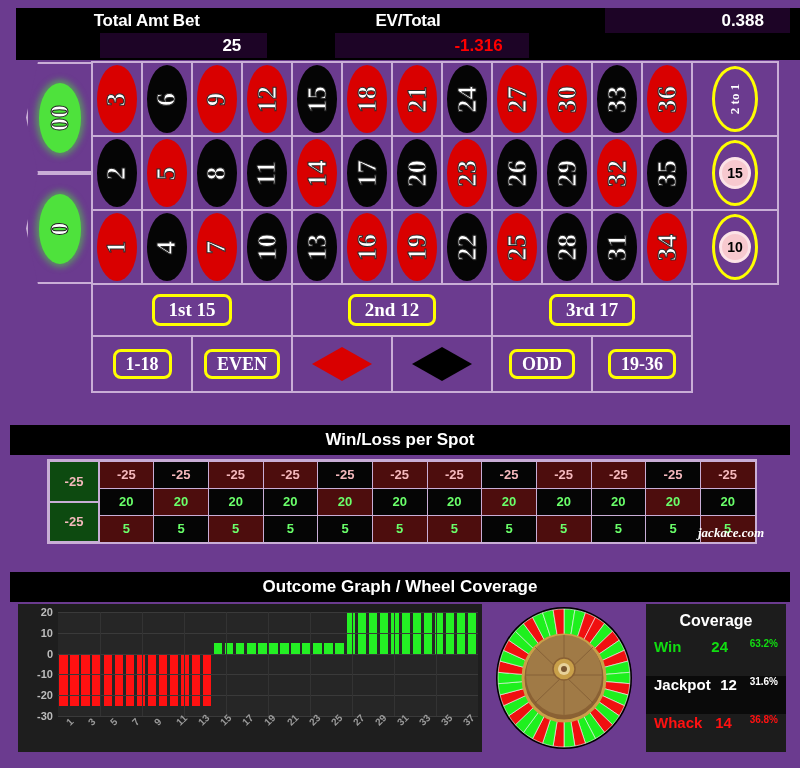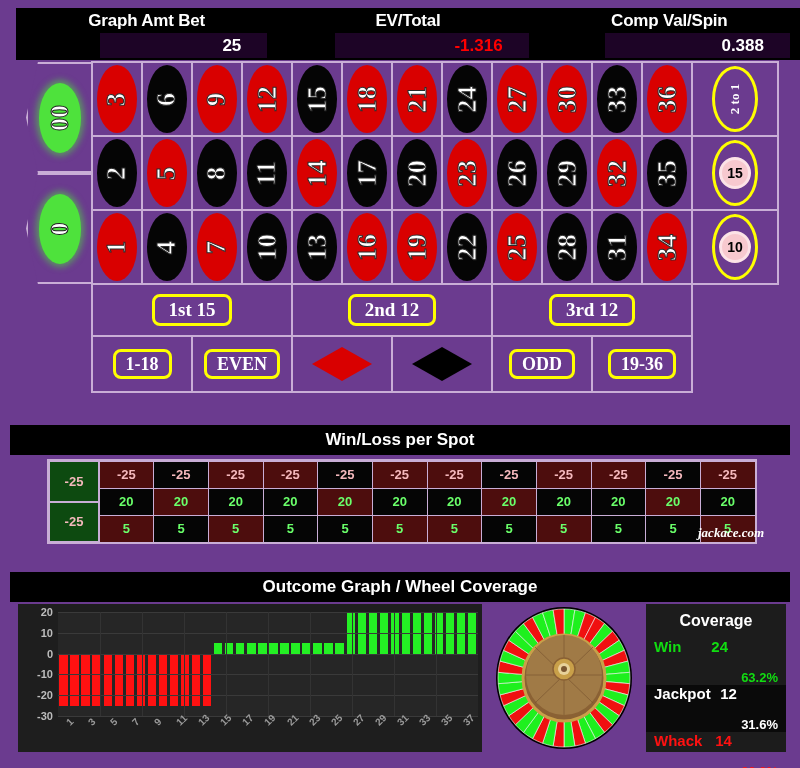--- a/index.html
+++ b/index.html
@@ -211,43 +211,42 @@
     background:#1c1c1c; display:flex; flex-direction:column;
   }
   #cov-title {
     height:34px; line-height:34px; text-align:center;
     color:#fff; font-size:16px; font-weight:bold;
   }
   .cov-row { flex:1; display:flex; align-items:flex-start; padding:0 2px; }
   .cov-row.alt { background:#0a0a0a; }
   .cov-name { flex:1; font-size:15px; font-weight:bold; padding-left:6px; }
   .cov-cnt { width:32px; text-align:right; font-size:15px; font-weight:bold; }
-  .cov-pct { width:56px; text-align:right; padding-right:6px; font-size:13px; font-weight:bold;margin-top:32px; }
+  .cov-pct { width:56px; text-align:right; padding-right:6px; font-size:10px; font-weight:bold; }
   .cv-win { color:#11dd11; }
   .cv-jack { color:#ffffff; }
   .cv-whack { color:#ff1111; }
 </style>
 </head>
 <body>
 
 <div id="header">
   <div class="hdr-cell" id="hdr-c1">
-    <div class="hdr-label">Graph Amt Bet</div>
+    <div class="hdr-label">Total Amt Bet</div>
     <div class="hdr-valwrap">
       <div class="hdr-val">25</div>
     </div>
   </div>
   <div class="hdr-cell" id="hdr-c2">
     <div class="hdr-label">EV/Total</div>
     <div class="hdr-valwrap">
       <div class="hdr-val neg">-1.316</div>
     </div>
   </div>
   <div class="hdr-cell" id="hdr-c3">
-    <div class="hdr-label">Comp Val/Spin</div>
     <div class="hdr-valwrap">
       <div class="hdr-val">0.388</div>
     </div>
   </div>
 </div>
 
 <div id="betting">
   <div id="zero-col">
       <div class="zero-cell top">
         <div class="zero-oval">
@@ -462,21 +461,21 @@
       </div>
     </div>
   <div id="dozens">
       <div class="dz-cell">
         <div class="pill">1st 15</div>
       </div>
       <div class="dz-cell">
         <div class="pill">2nd 12</div>
       </div>
       <div class="dz-cell">
-        <div class="pill">3rd 12</div>
+        <div class="pill">3rd 17</div>
       </div>
     </div>
   <div id="outside">
       <div class="os-cell">
         <div class="pill small">1-18</div>
       </div>
       <div class="os-cell">
         <div class="pill small">EVEN</div>
       </div>
       <div class="os-cell">

